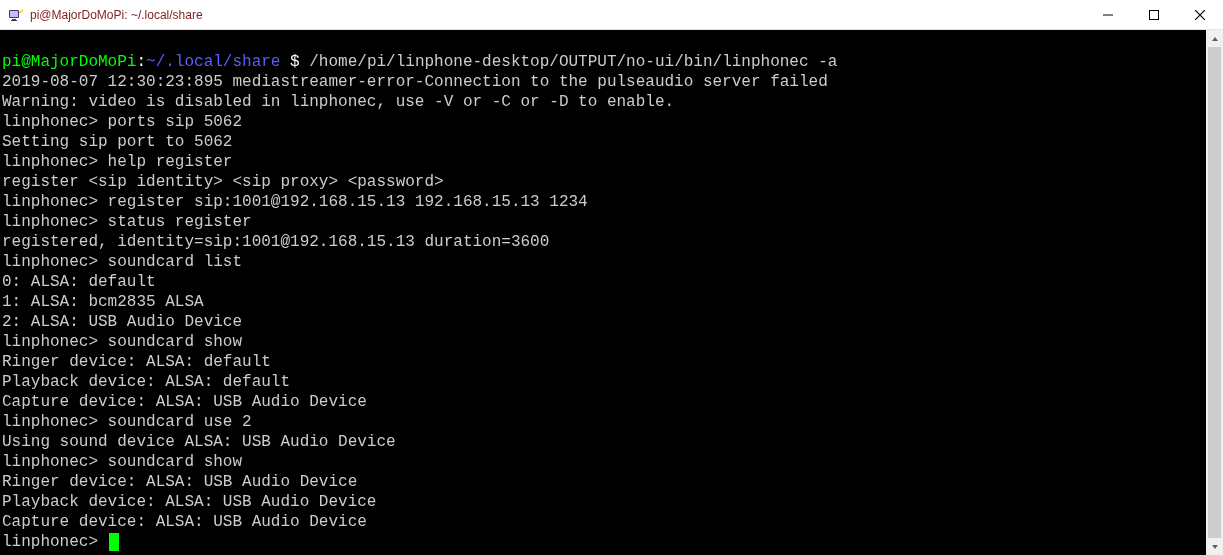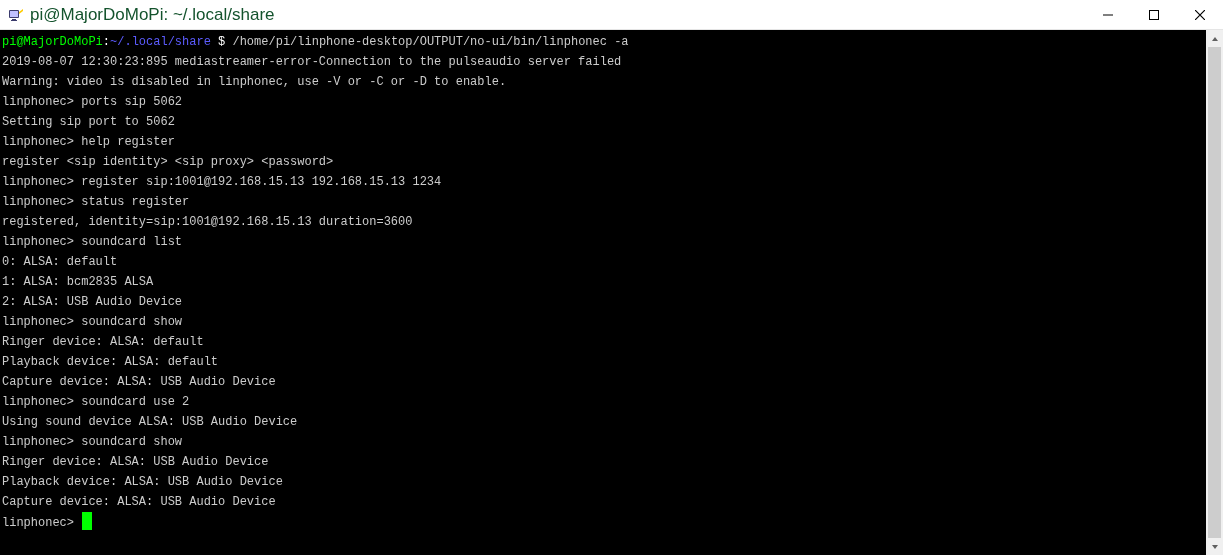--- a/index.html
+++ b/index.html
@@ -19,22 +19,22 @@
     background:#fff;
     border-bottom:1px solid #e5e5e5;
     user-select:none;
   }
   .titlebar .app-icon {
     width:16px; height:16px;
     margin:0 6px 0 8px;
     display:inline-flex;
   }
   .titlebar .title {
-    font-size:17px;
-    color:#14532d;
+    font-size:12px;
+    color:#7f1d1d;
     flex:0 0 auto;
   }
   .titlebar .spacer { flex:1; }
   .win-controls { display:flex; height:100%; }
   .win-btn {
     width:46px; height:100%;
     display:flex; align-items:center; justify-content:center;
     cursor:pointer;
   }
   .win-btn svg { width:10px; height:10px; }
@@ -44,23 +44,23 @@
     top:30px; left:0;
     width:1223px; height:525px;
     background:#000;
     display:flex;
   }
   .terminal {
     flex:1;
     background:#000;
     color:#ccc;
     font-family: Consolas, "Courier New", monospace;
-    font-size:12px;
+    font-size:16px;
     line-height:20px;
-    padding:2px 0 0 2px;
+    padding:22px 0 0 2px;
     white-space:pre;
     overflow:hidden;
   }
   .scrollbar {
     width:17px;
     background:#f0f0f0;
     display:flex;
     flex-direction:column;
   }
   .scroll-btn {

